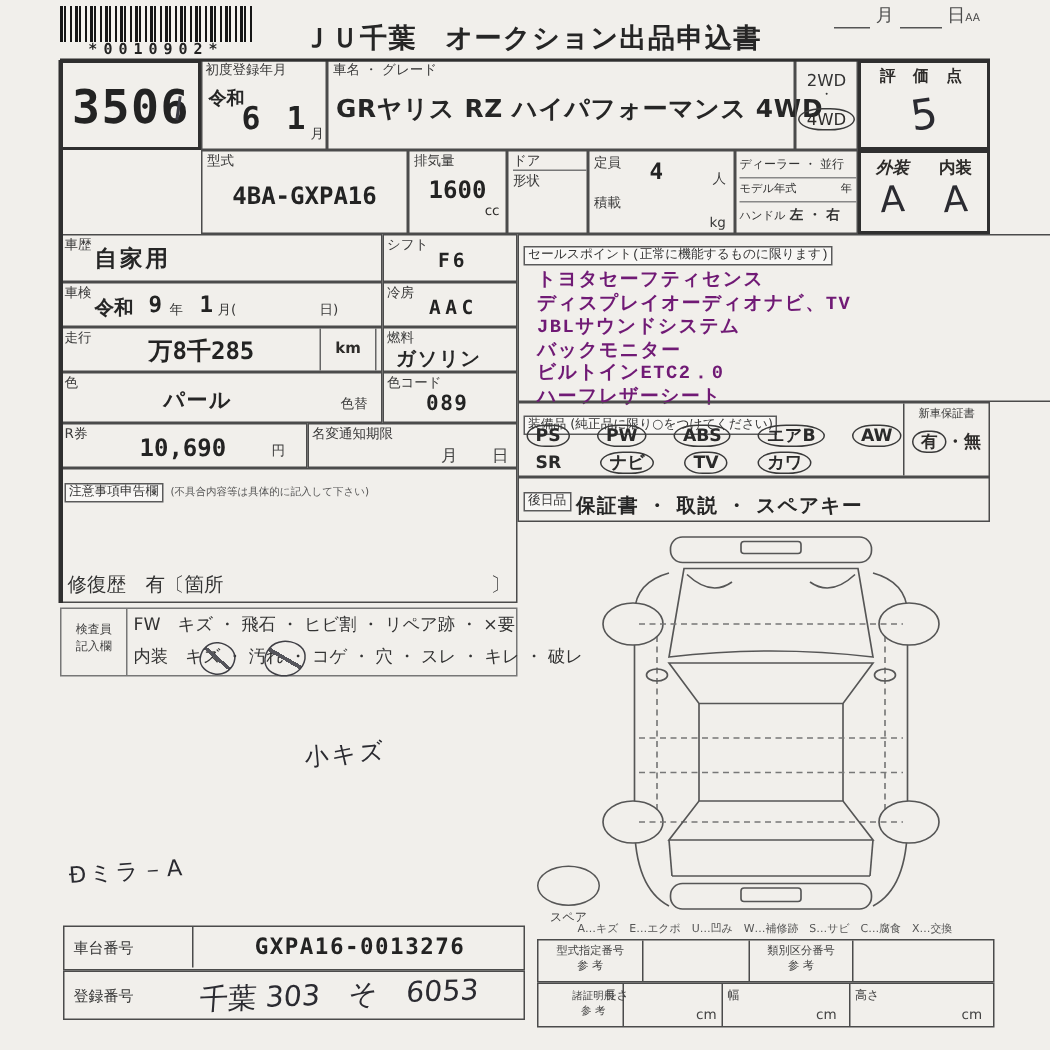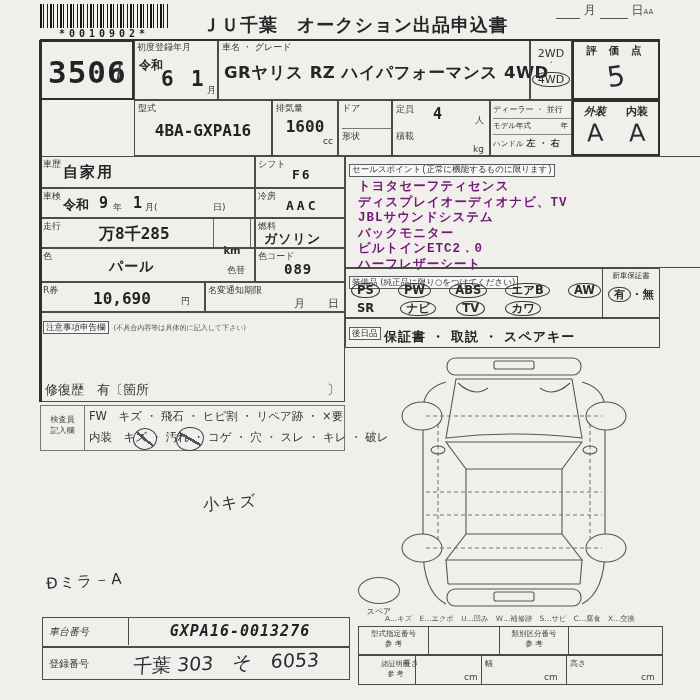--- a/index.html
+++ b/index.html
@@ -77,21 +77,21 @@
 </div>
 
 <div class="cell" style="left:272px;top:100px;width:66px;height:56px;">
   <div class="lbl" style="margin:2px 0 0 3px;">排気量</div>
   <div class="printed" style="font-size:16px;text-align:center;margin-top:4px;">1600</div>
   <div style="font-size:9px;text-align:right;margin-right:4px;">cc</div>
 </div>
 
 <div class="cell" style="left:338px;top:100px;width:54px;height:56px;">
   <div class="lbl" style="margin:2px 0 0 3px;">ドア</div>
-  <div class="lbl" style="margin:15px 0 0 3px;border-top:1px solid #777;padding-top:2px;">形状</div>
+  <div class="lbl" style="margin:0 0 0 3px;border-top:1px solid #777;padding-top:2px;">形状</div>
 </div>
 
 <div class="cell" style="left:392px;top:100px;width:98px;height:56px;">
   <span class="abs lbl" style="left:3px;top:3px;">定員</span>
   <span class="abs printed" style="left:40px;top:4px;font-size:15px;">4</span>
   <span class="abs lbl" style="left:82px;top:14px;">人</span>
   <span class="abs lbl" style="left:3px;top:30px;">積載</span>
   <span class="abs lbl" style="left:80px;top:43px;">kg</span>
 </div>
 
@@ -137,21 +137,21 @@
   <span class="abs lbl" style="left:172px;top:13px;">日)</span>
 </div>
 <div class="cell" style="left:255px;top:188px;width:90px;height:30px;">
   <span class="abs lbl" style="left:2px;top:2px;">冷房</span>
   <span class="abs printed" style="left:30px;top:9px;font-size:13px;letter-spacing:3px;">AAC</span>
 </div>
 
 <div class="cell" style="left:40px;top:218px;width:215px;height:30px;">
   <span class="abs lbl" style="left:2px;top:2px;">走行</span>
   <span class="abs printed" style="left:58px;top:5px;font-size:16px;">万8千285</span>
-  <span class="abs" style="left:172px;top:0;width:38px;height:28px;border-left:1px solid #666;border-right:1px solid #666;text-align:center;font-size:10px;padding-top:26px;font-weight:bold;">km</span>
+  <span class="abs" style="left:172px;top:0;width:38px;height:28px;border-left:1px solid #666;border-right:1px solid #666;text-align:center;font-size:10px;padding-top:8px;font-weight:bold;">km</span>
 </div>
 <div class="cell" style="left:255px;top:218px;width:90px;height:30px;">
   <span class="abs lbl" style="left:2px;top:2px;">燃料</span>
   <span class="abs jprint" style="left:8px;top:11px;font-size:13px;letter-spacing:1px;">ガソリン</span>
 </div>
 
 <div class="cell" style="left:40px;top:248px;width:215px;height:34px;">
   <span class="abs lbl" style="left:2px;top:2px;">色</span>
   <span class="abs jprint" style="left:24px;top:9px;font-size:14px;letter-spacing:1px;margin-left:44px;">パール</span>
   <span class="abs lbl" style="left:186px;top:16px;">色替</span>
@@ -272,21 +272,21 @@
     <path d="M68,182 L164,182 L184,208 L48,208 Z"></path>
     <path d="M48,208 L50,232"></path>
     <path d="M184,208 L182,232"></path>
     <line x1="50" y1="232" x2="182" y2="232"></line>
   </svg>
 </div>
 <div class="abs" style="left:358px;top:577px;width:42px;height:27px;border:1.3px solid #565656;border-radius:50%;"></div>
 <div class="abs" style="left:356px;top:606px;width:46px;text-align:center;font-size:8px;color:#444;">スペア</div>
 <div class="abs" style="left:385px;top:614px;width:278px;font-size:7.3px;color:#555;white-space:nowrap;">A…キズ　E…エクボ　U…凹み　W…補修跡　S…サビ　C…腐食　X…交換</div>
 
-<div class="cell" style="left:42px;top:617px;width:308px;height:30px;border-width:1.5px;font-style:italic;">
+<div class="cell" style="left:42px;top:617px;width:308px;height:30px;border-width:1.5px;">
   <div class="abs" style="left:0;top:0;width:86px;height:27px;border-right:1px solid #4b4b4b;font-size:10px;color:#333;padding:7px 0 0 6px;">車台番号</div>
   <div class="abs printed" style="left:90px;top:4px;width:214px;text-align:center;font-size:15px;letter-spacing:1px;">GXPA16-0013276</div>
 </div>
 <div class="cell" style="left:42px;top:647px;width:308px;height:33px;border-width:1.5px;">
   <div class="abs" style="left:0;top:0;width:86px;height:30px;font-size:10px;color:#333;padding:9px 0 0 6px;">登録番号</div>
   <div class="abs hand" style="left:90px;top:2px;width:214px;font-size:19px;transform:rotate(-2deg) skewX(-6deg);white-space:nowrap;">千葉 303　そ　6053</div>
 </div>
 
 <div class="cell" style="left:358px;top:626px;width:305px;height:29px;">
   <div class="abs" style="left:0;top:0;width:70px;height:27px;border-right:1px solid #4b4b4b;text-align:center;">

